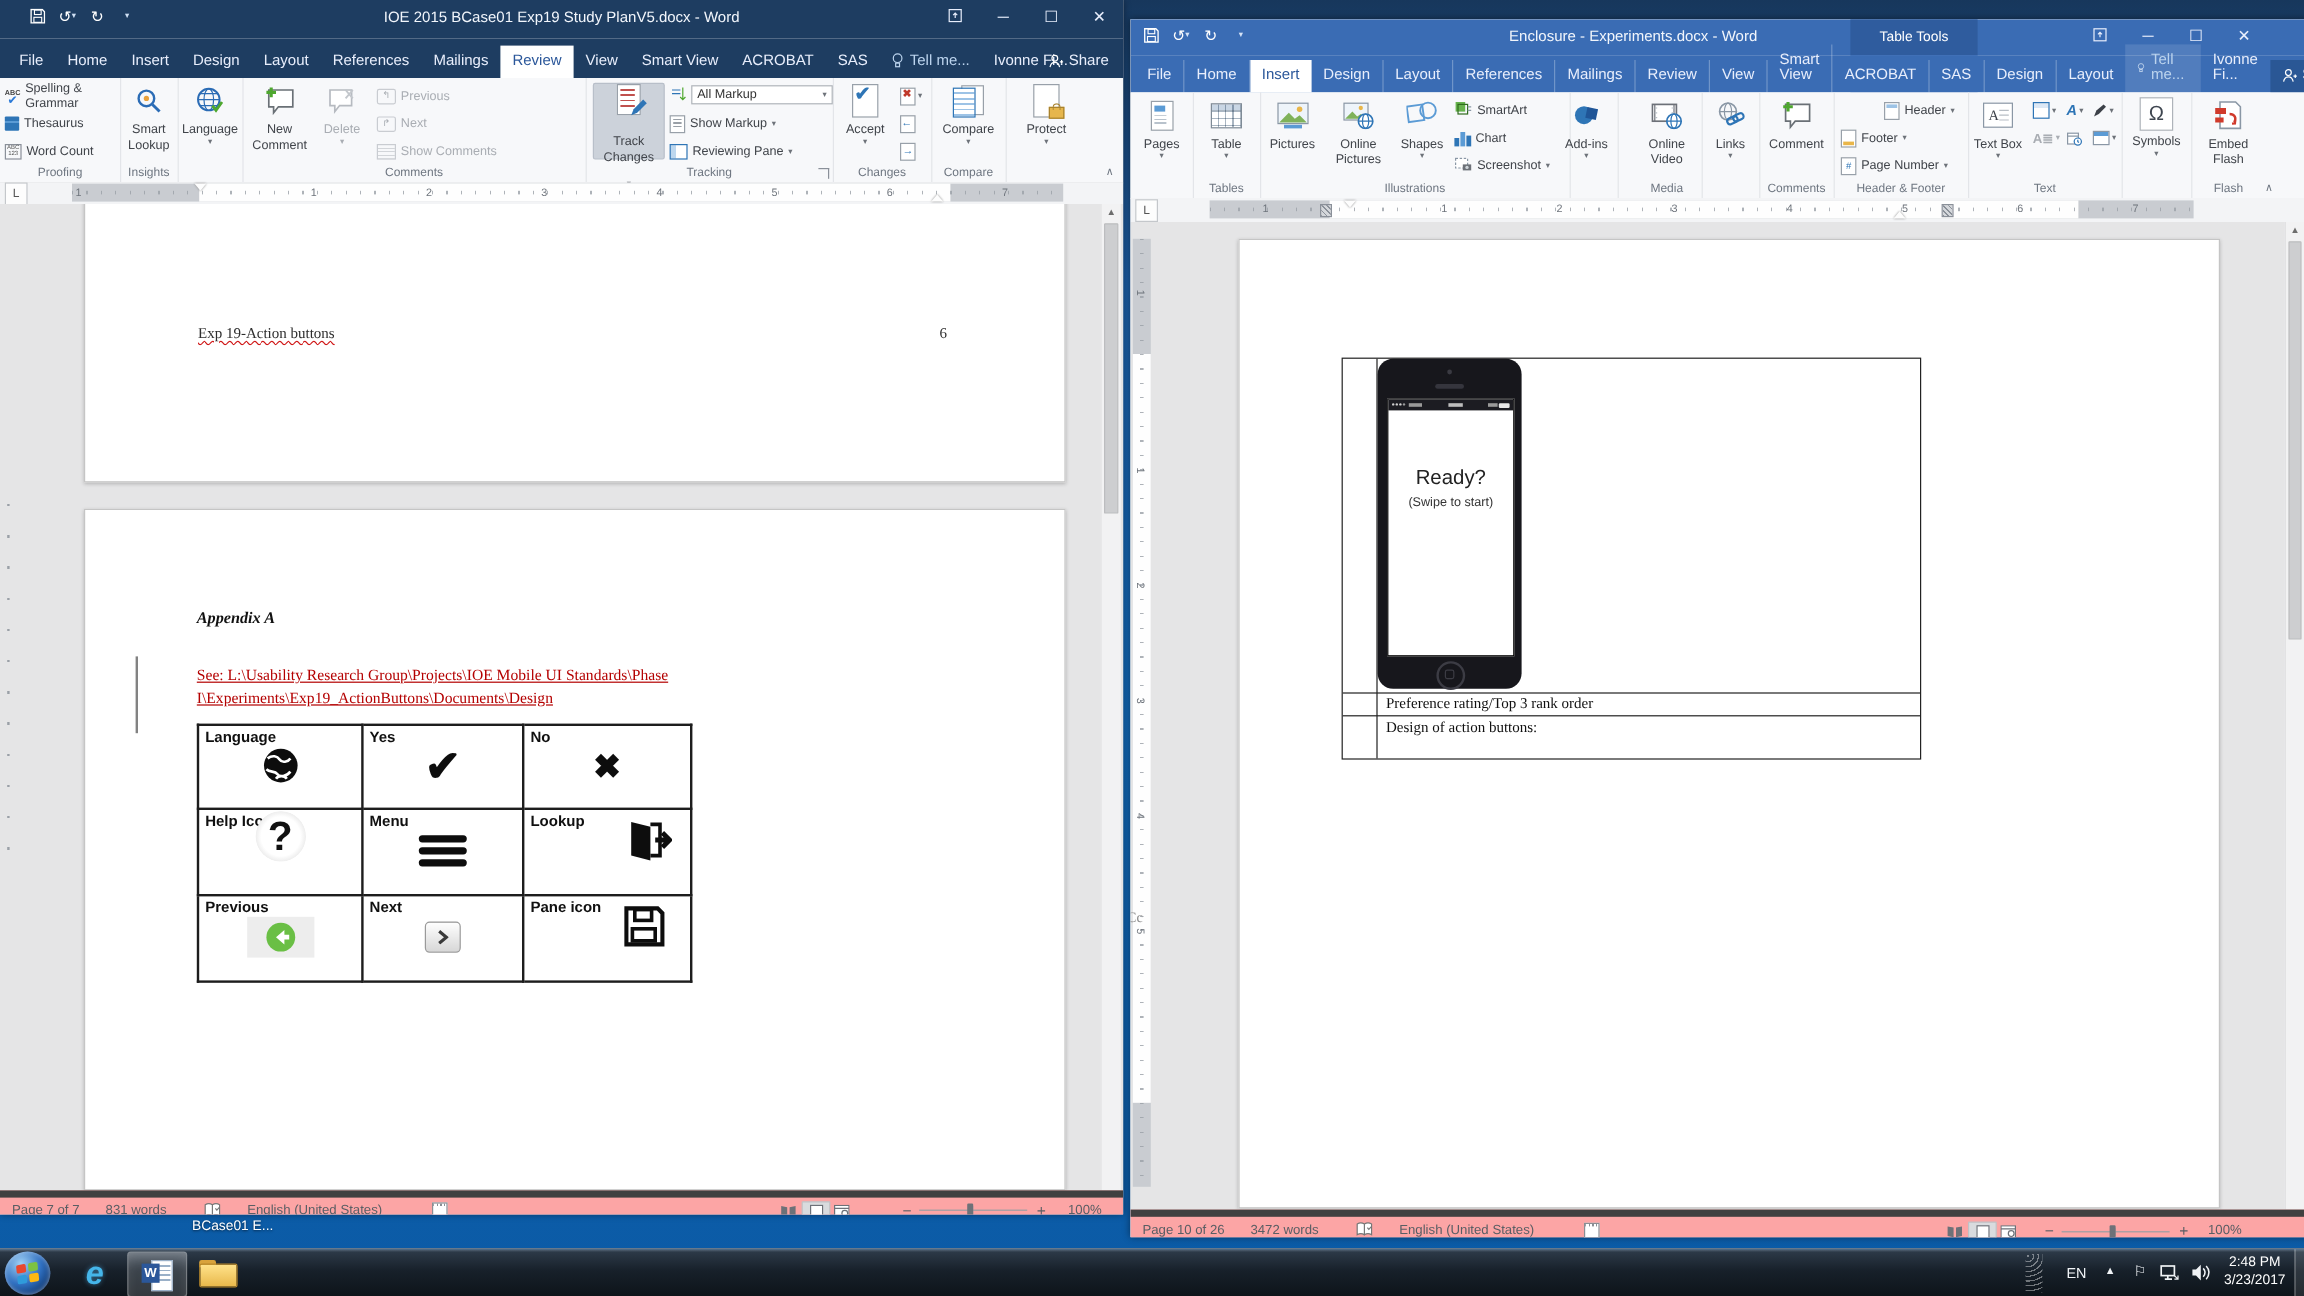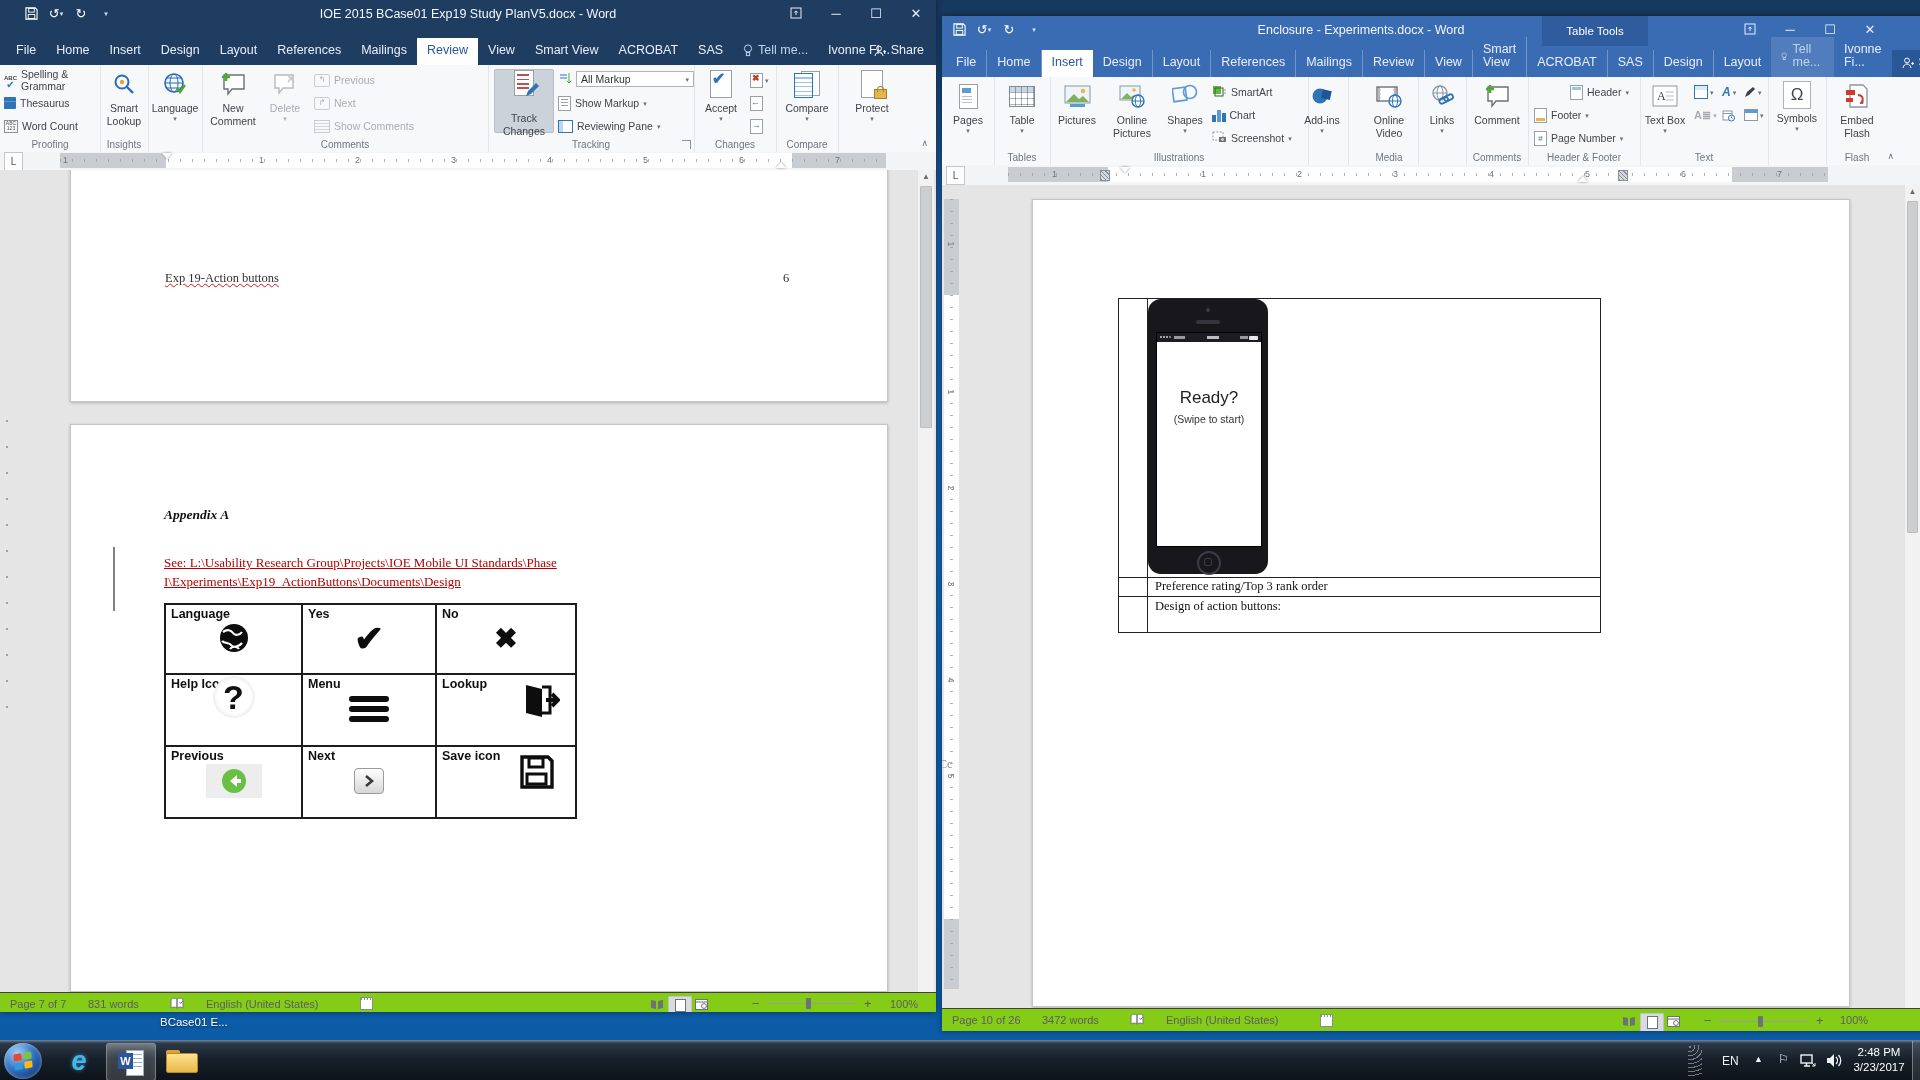--- a/index.html
+++ b/index.html
@@ -42,21 +42,21 @@
     background:repeating-linear-gradient(90deg,#9aa0a7 0 1px,transparent 1px 12px);opacity:.8;}
   .rnum{position:absolute;top:2px;font-size:9px;color:#6e747c;}
   .tabsel{position:absolute;width:17px;height:17px;background:#fdfdfd;border:1px solid #c4c7cb;color:#555;
     font-size:10px;display:flex;align-items:center;justify-content:center;}
   
   .docarea{position:absolute;background:#e5e5e6;overflow:hidden;}
   .page{position:absolute;background:#fff;border:1px solid #c5c5c5;box-shadow:0 1px 3px rgba(0,0,0,.22);}
   .sbar{position:absolute;background:#f2f2f3;border-left:1px solid #e2e2e3;}
   .sthumb{position:absolute;left:2px;right:2px;background:#cdced0;border:1px solid #bcbdbf;border-radius:1px;}
   
-  .status{position:absolute;left:0;right:0;background:#84cc16;border-top:1px solid #404040;font-size:11px;color:#5a5e64;}
+  .status{position:absolute;left:0;right:0;background:#fca5a5;border-top:6px solid #404040;font-size:11px;color:#5a5e64;}
   .status .it{position:absolute;top:5px;}
   .vicon{position:absolute;top:3px;width:22px;height:17px;display:flex;align-items:center;justify-content:center;}
   .vsel{background:#d9dbde;border:1px solid #bfc2c6;border-radius:1px;}
   
   #taskbar{position:absolute;left:0;top:1040px;width:1920px;height:40px;
     background:linear-gradient(180deg,#5a6b7d 0%,#2c3947 6%,#17202a 45%,#0d1319 100%);
     border-top:1px solid #66798c;}
   .tbtn{position:absolute;top:2px;height:36px;border-radius:3px;display:flex;align-items:center;justify-content:center;}
   .tbtn.active{background:rgba(255,255,255,.16);border:1px solid rgba(255,255,255,.32);
     box-shadow:inset 0 8px 12px -6px rgba(255,255,255,.35);}
@@ -398,21 +398,21 @@
                     </span>
                   </div></td>
           <td><span>Next</span>
             <div class="cellic">
                     <span style="width:28px;height:24px;border:1px solid #9a9a9a;border-radius:4px;background:linear-gradient(180deg,#fefefe,#d7d7d7);display:flex;align-items:center;justify-content:center;">
                       <svg width="10" height="12" viewBox="0 0 10 12">
                         <path d="M2 1l6 5-6 5" fill="none" stroke="#3a3a3a" stroke-width="2.6"></path>
                       </svg>
                     </span>
                   </div></td>
-          <td><span>Save icon</span>
+          <td><span>Pane icon</span>
             <div class="cellic" style="margin-top:-8px;justify-content:flex-end;padding-right:14px;">
                     <span><svg width="38" height="38" viewBox="0 0 38 38">
                         <path d="M4 4h26l4 4v26H4z" fill="none" stroke="#0d0d0d" stroke-width="3.4"></path>
                         <rect x="11" y="5" width="14" height="9" fill="none" stroke="#0d0d0d" stroke-width="3"></rect>
                         <rect x="9" y="21" width="19" height="10" fill="none" stroke="#0d0d0d" stroke-width="3"></rect>
                       </svg></span>
                   </div></td>
         </tr>
       </tbody>
           </table>

